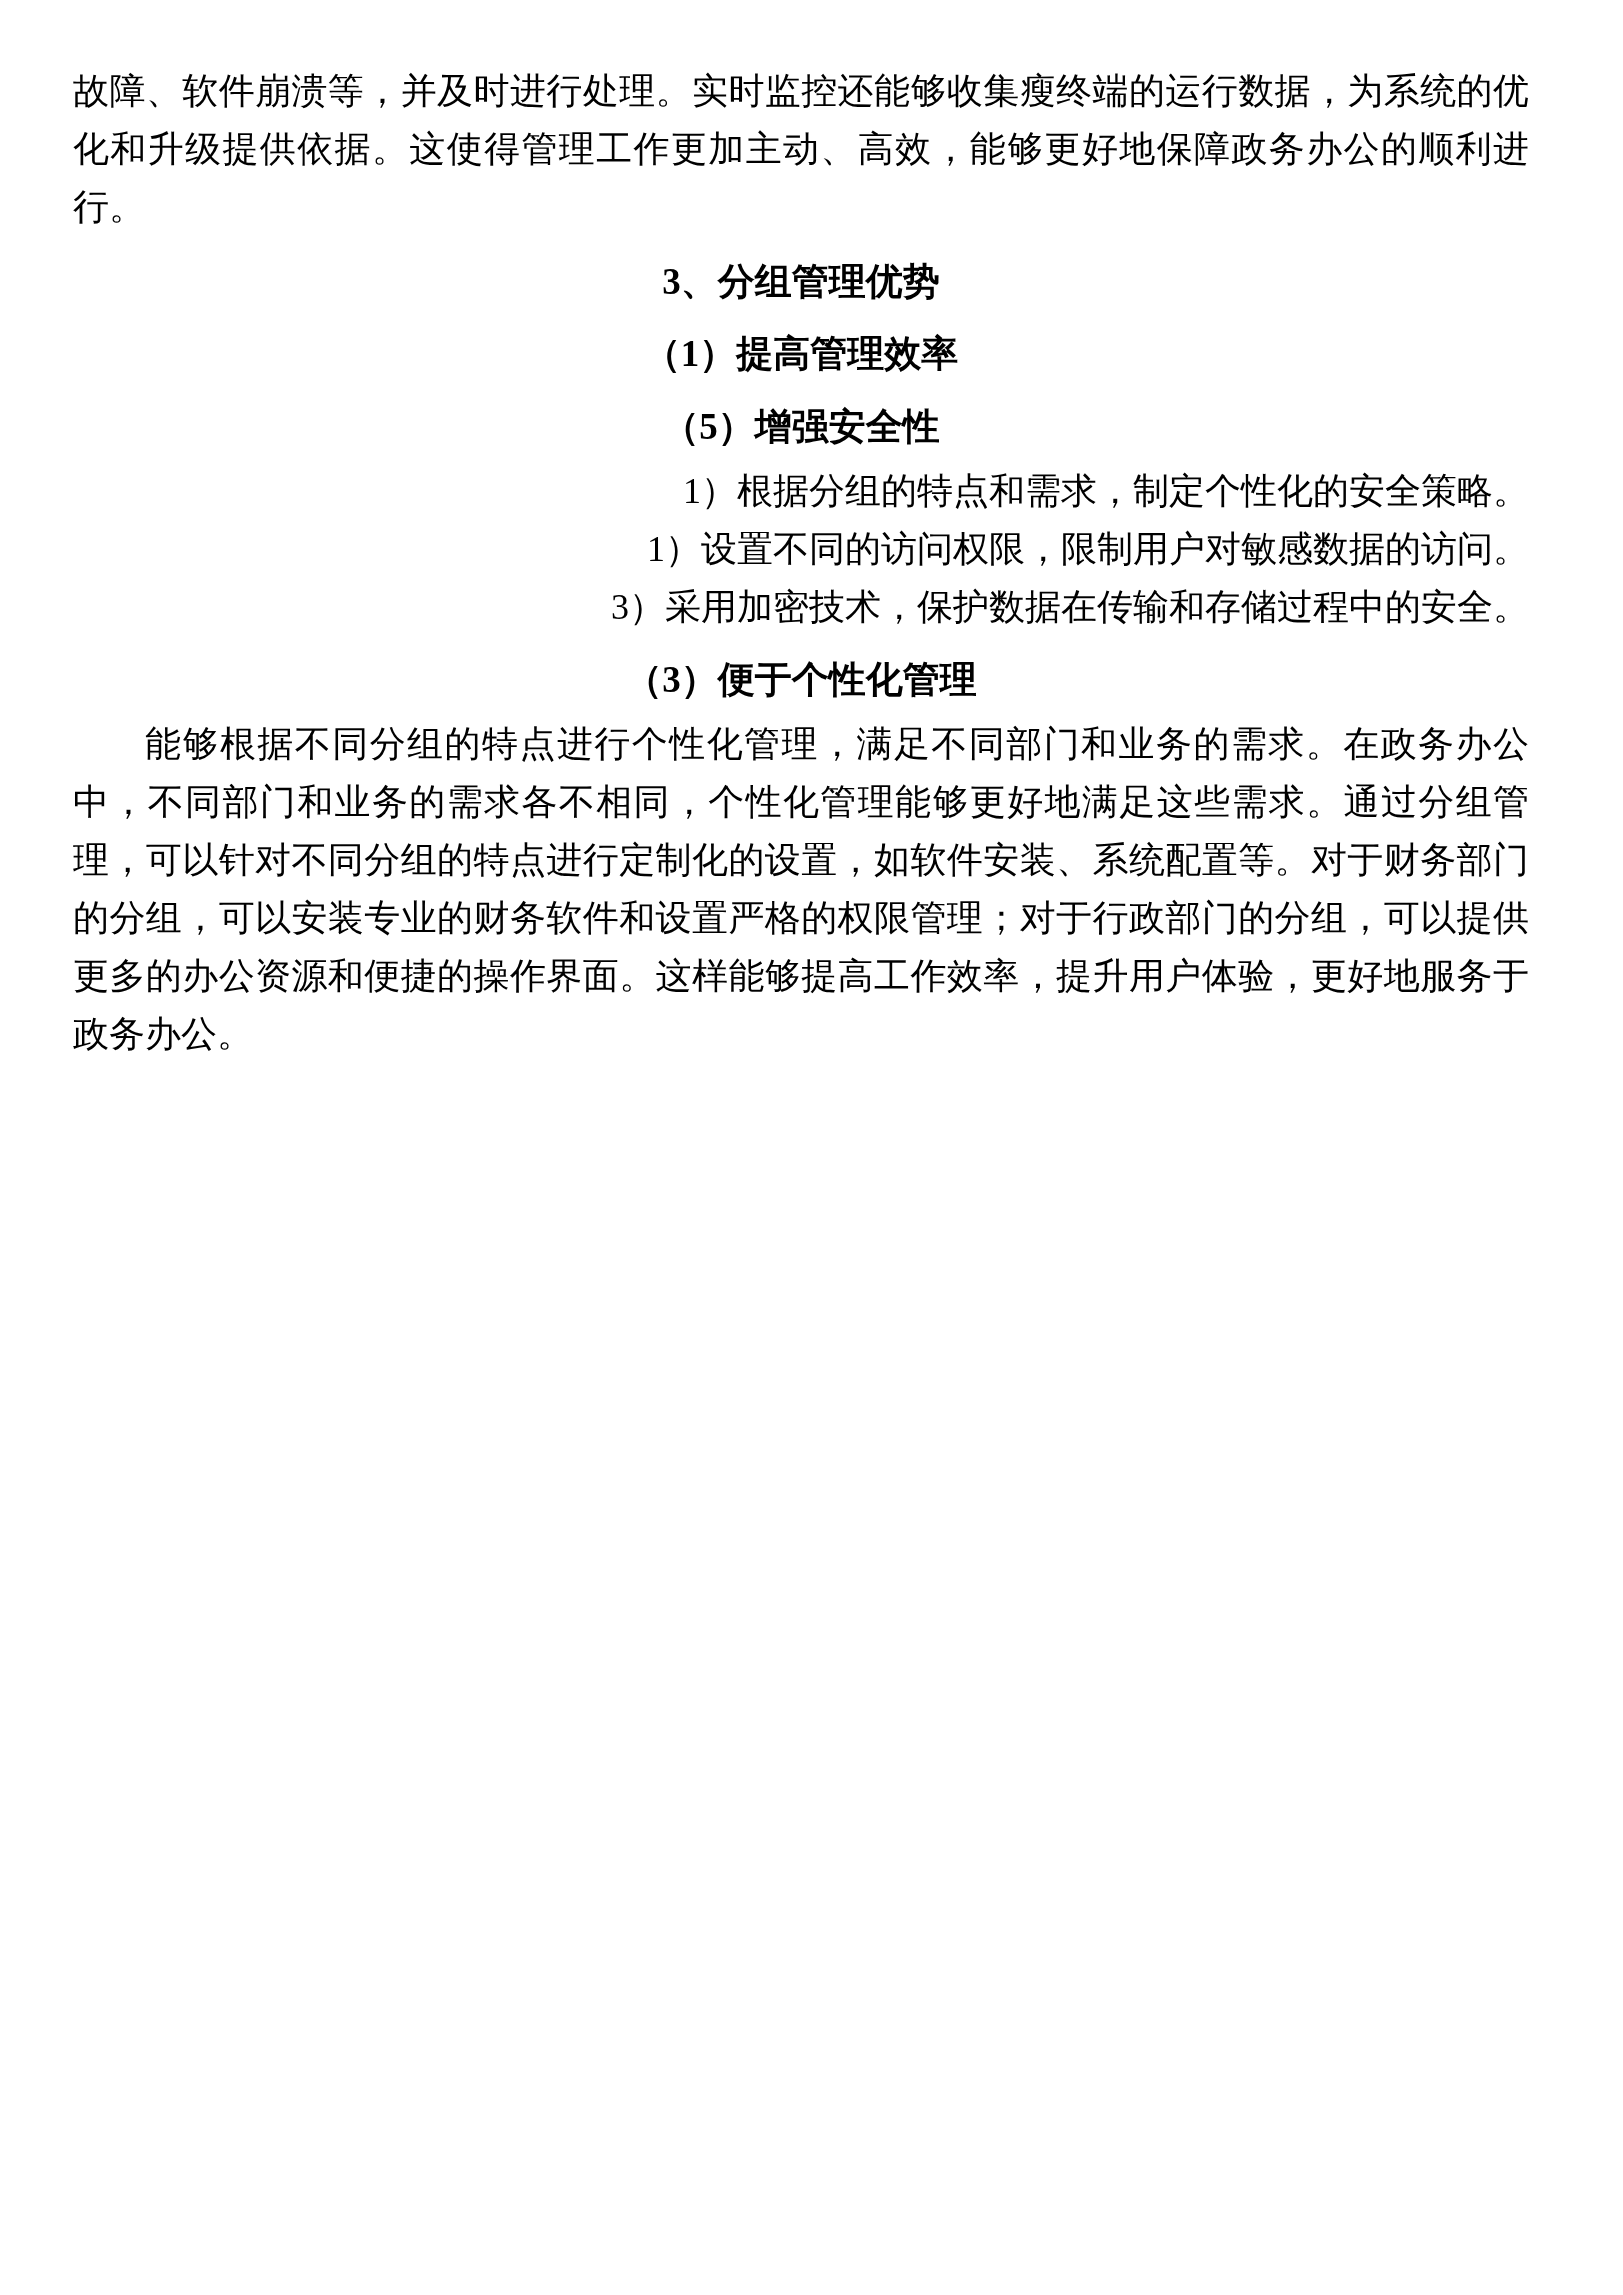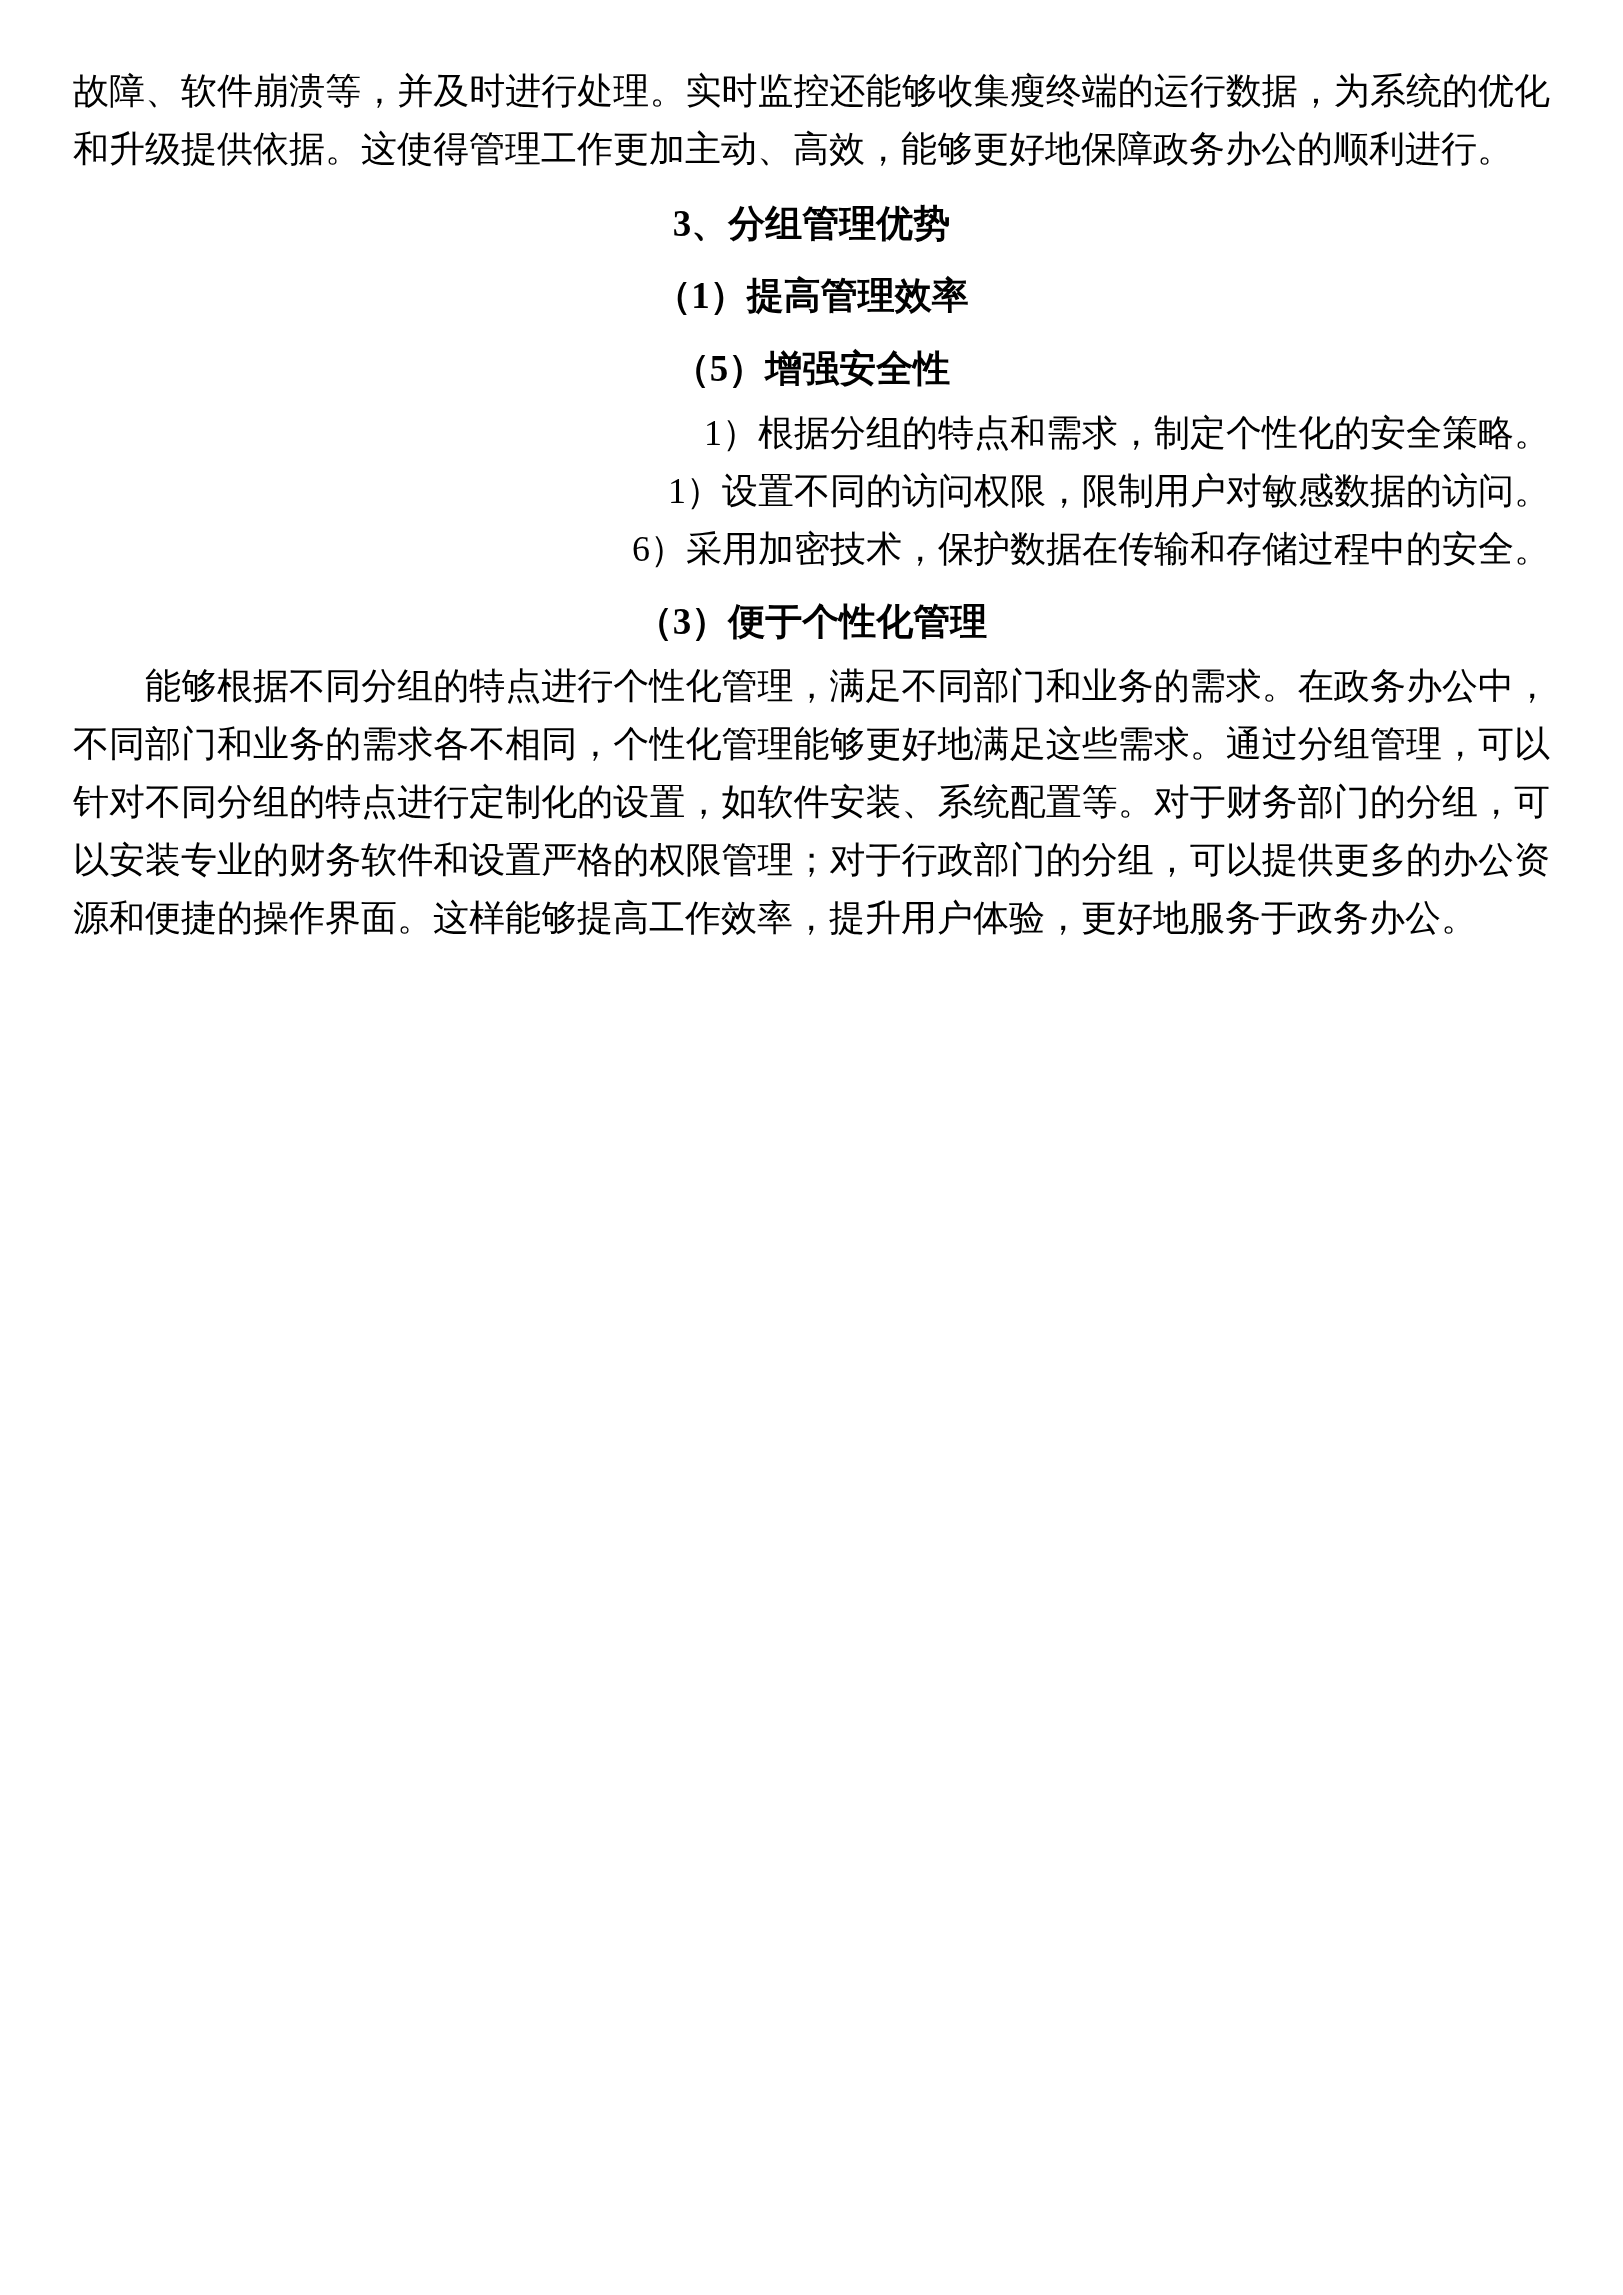--- a/index.html
+++ b/index.html
@@ -12,21 +12,21 @@
     height: 2295px;
     color: #000000;
     font-family: "Liberation Serif", "DejaVu Serif", serif;
     box-sizing: border-box;
   }
   .page {
     width: 1623px;
     height: 2295px;
     background: #ffffff;
     box-sizing: border-box;
-    padding: 62px 73px 0 73px;
+    padding: 62px 94px 0 73px;
     overflow: hidden;
   }
   .doc {
     font-size: 36px;
     line-height: 58px;
     text-align: justify;
   }
   .para {
     margin: 0;
     text-indent: 2em;
@@ -65,21 +65,21 @@
     <div class="heading-3">（1）提高管理效率</div>
 
 
     <div class="heading-3">（5）增强安全性</div>
 
 
     <p class="list-item">1）根据分组的特点和需求，制定个性化的安全策略。</p>
 
     <p class="list-item">1）设置不同的访问权限，限制用户对敏感数据的访问。</p>
 
-    <p class="list-item">6）采用加密技术，保护数据在传输和存储过程中的安全。</p>
+    <p class="list-item">3）采用加密技术，保护数据在传输和存储过程中的安全。</p>
 
     <div class="heading-3">（3）便于个性化管理</div>
 
     <p class="para">能够根据不同分组的特点进行个性化管理，满足不同部门和业务的需求。在政务办公中，不同部门和业务的需求各不相同，个性化管理能够更好地满足这些需求。通过分组管理，可以针对不同分组的特点进行定制化的设置，如软件安装、系统配置等。对于财务部门的分组，可以安装专业的财务软件和设置严格的权限管理；对于行政部门的分组，可以提供更多的办公资源和便捷的操作界面。这样能够提高工作效率，提升用户体验，更好地服务于政务办公。</p>
 
   </div>
 </div>
 
 
 </body></html>

